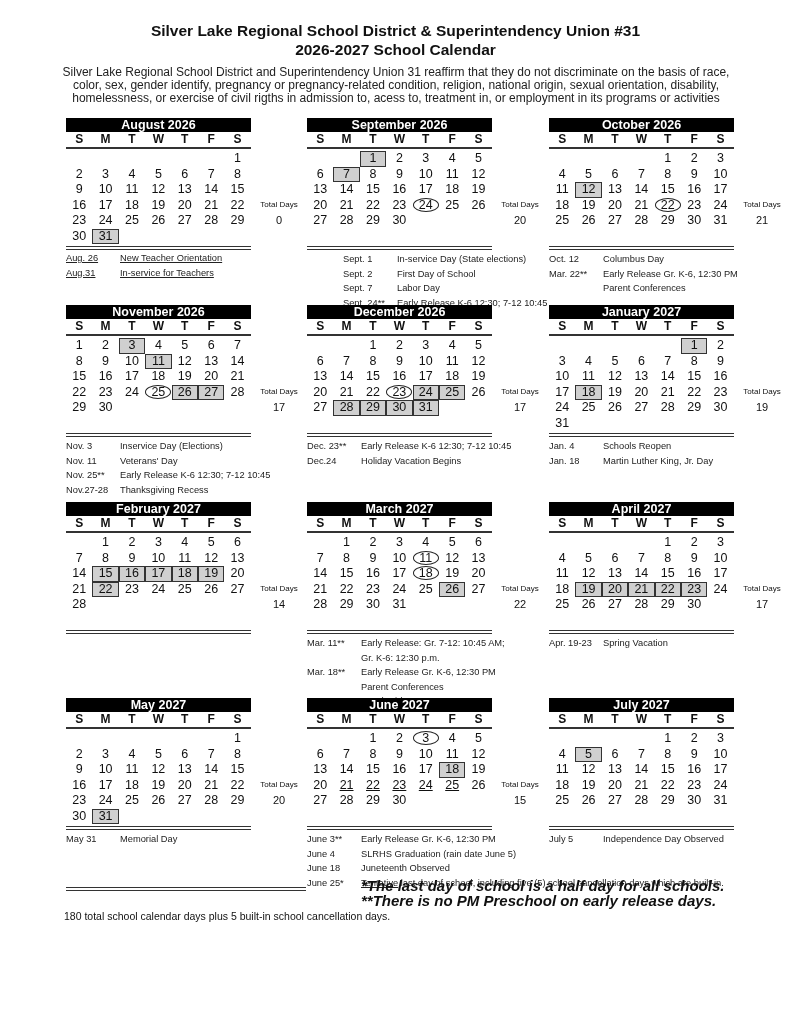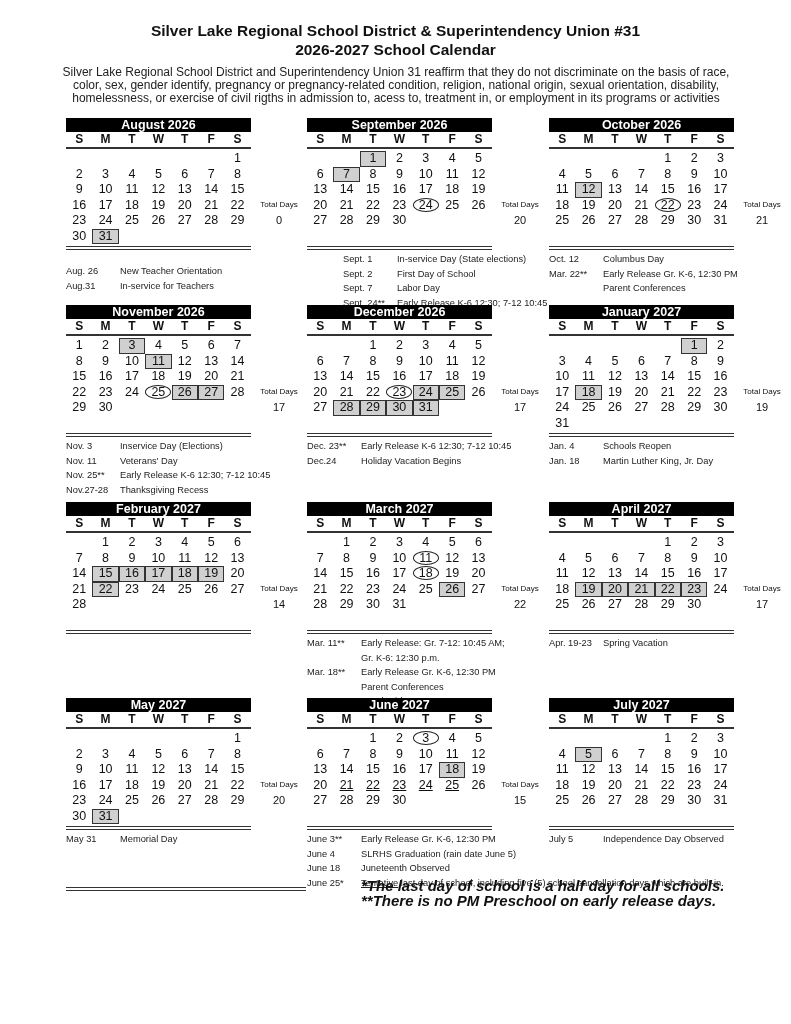--- a/index.html
+++ b/index.html
@@ -104,21 +104,21 @@
           <div class="d"></div>
           <div class="d"></div>
         </div>
       </div>
       <div class="total" style="top: 81.5px;">
         <span class="lbl">Total Days</span>
         <span class="val">0</span>
       </div>
       <div style="height: 2px;"></div>
       <div class="dline"></div>
-      <div class="events" style="margin-top: 14px;">
+      <div class="events" style="margin-top: 1px; text-decoration: underline;">
         <div class="ev">
           <span class="dt">Aug. 26</span>
           <span class="tx">New Teacher Orientation</span>
         </div>
         <div class="ev">
           <span class="dt">Aug.31</span>
           <span class="tx">In-service for Teachers</span>
         </div>
       </div>
     </div>
@@ -980,13 +980,14 @@
       </div>
     </div>
   </div>
 
 <div class="bigline" style="top:887px;"></div>
 
 <div class="footnote" style="top:877px;">*The last day of school is a half day for all schools.</div>
 <div class="footnote" style="top:892px;">**There is no PM Preschool on early release days.</div>
 
 <div class="legend" style="top:910px;">
+  <div>180 total school calendar days plus 5 built-in school cancellation days.</div>
 </div>
 
 </body></html>

